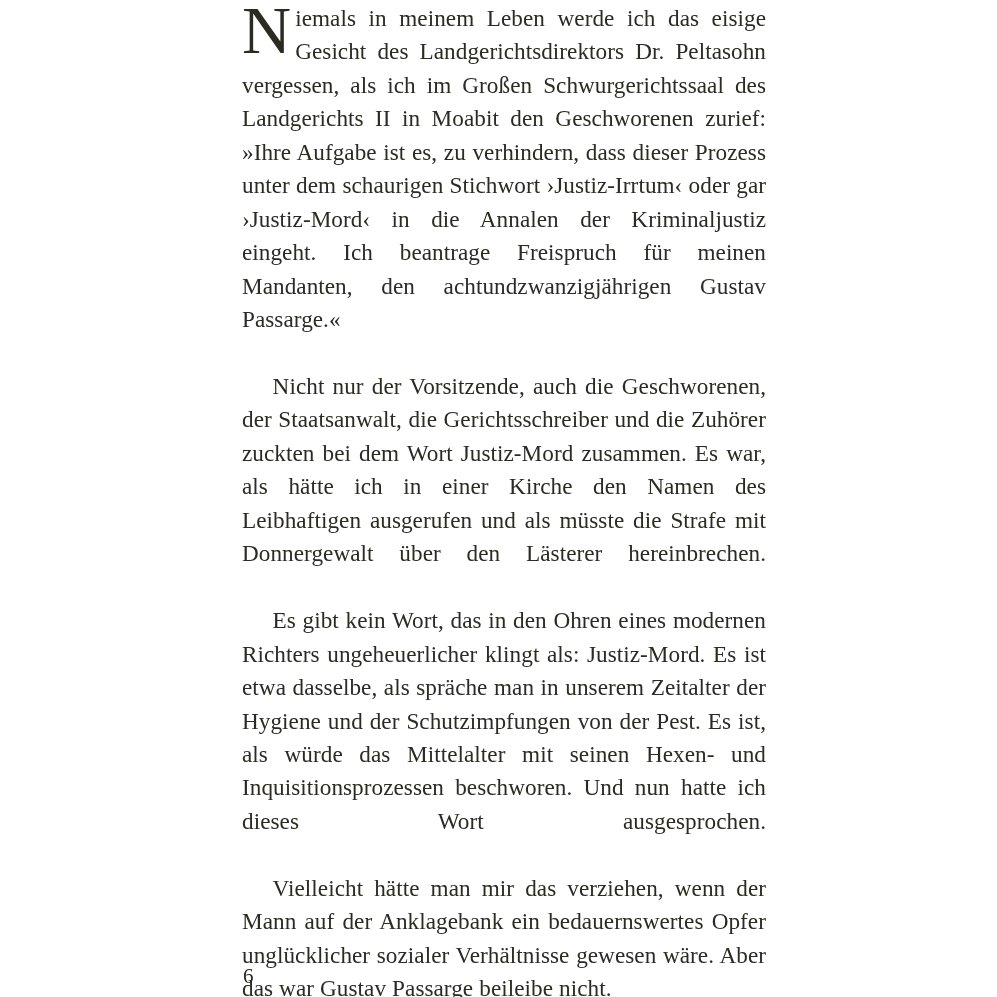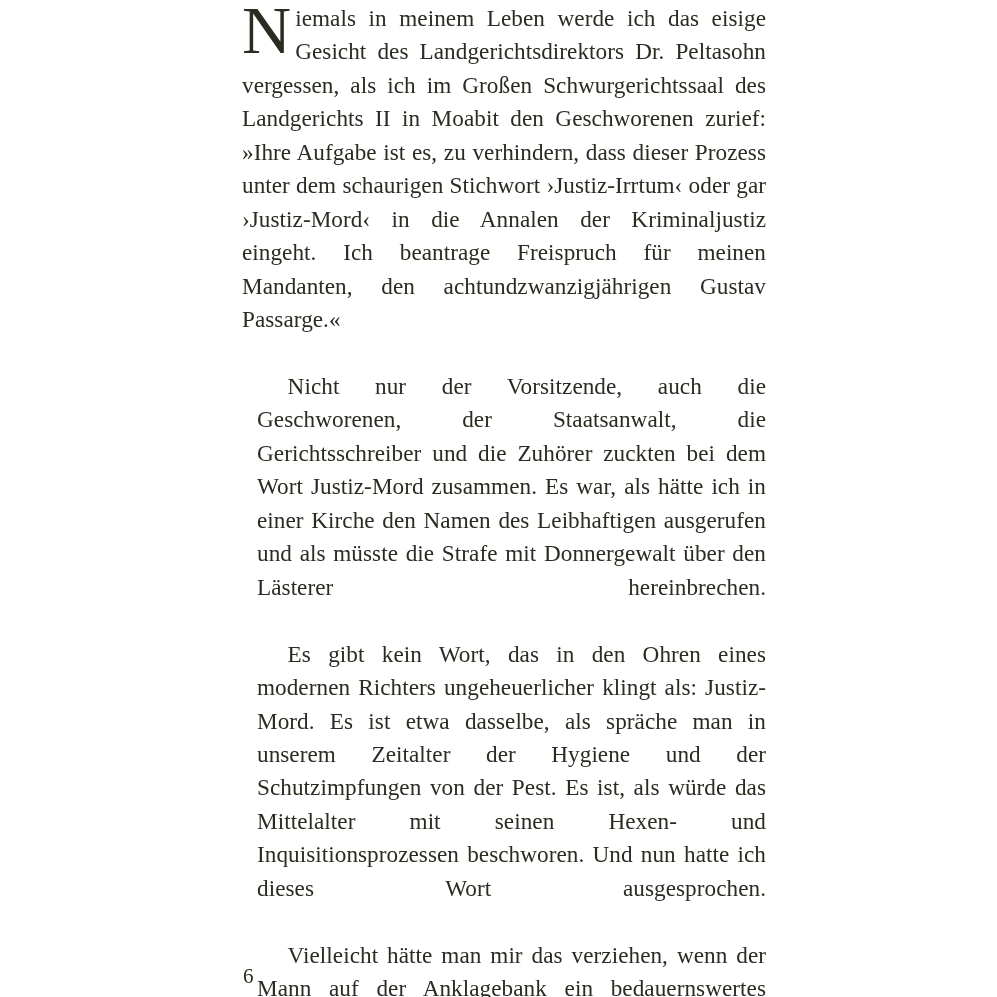--- a/index.html
+++ b/index.html
@@ -35,21 +35,20 @@
     text-align: justify;
     text-justify: inter-word;
     letter-spacing: 0.05px;
     word-spacing: 0.2px;
     hyphens: manual;
     -webkit-hyphens: manual;
   }
 
   .para.indent {
     text-indent: 1.32em;
-    margin-left: 15px;
   }
 
   
   .para::after {
     content: "";
     display: inline-block;
     width: 100%;
   }
 
   

